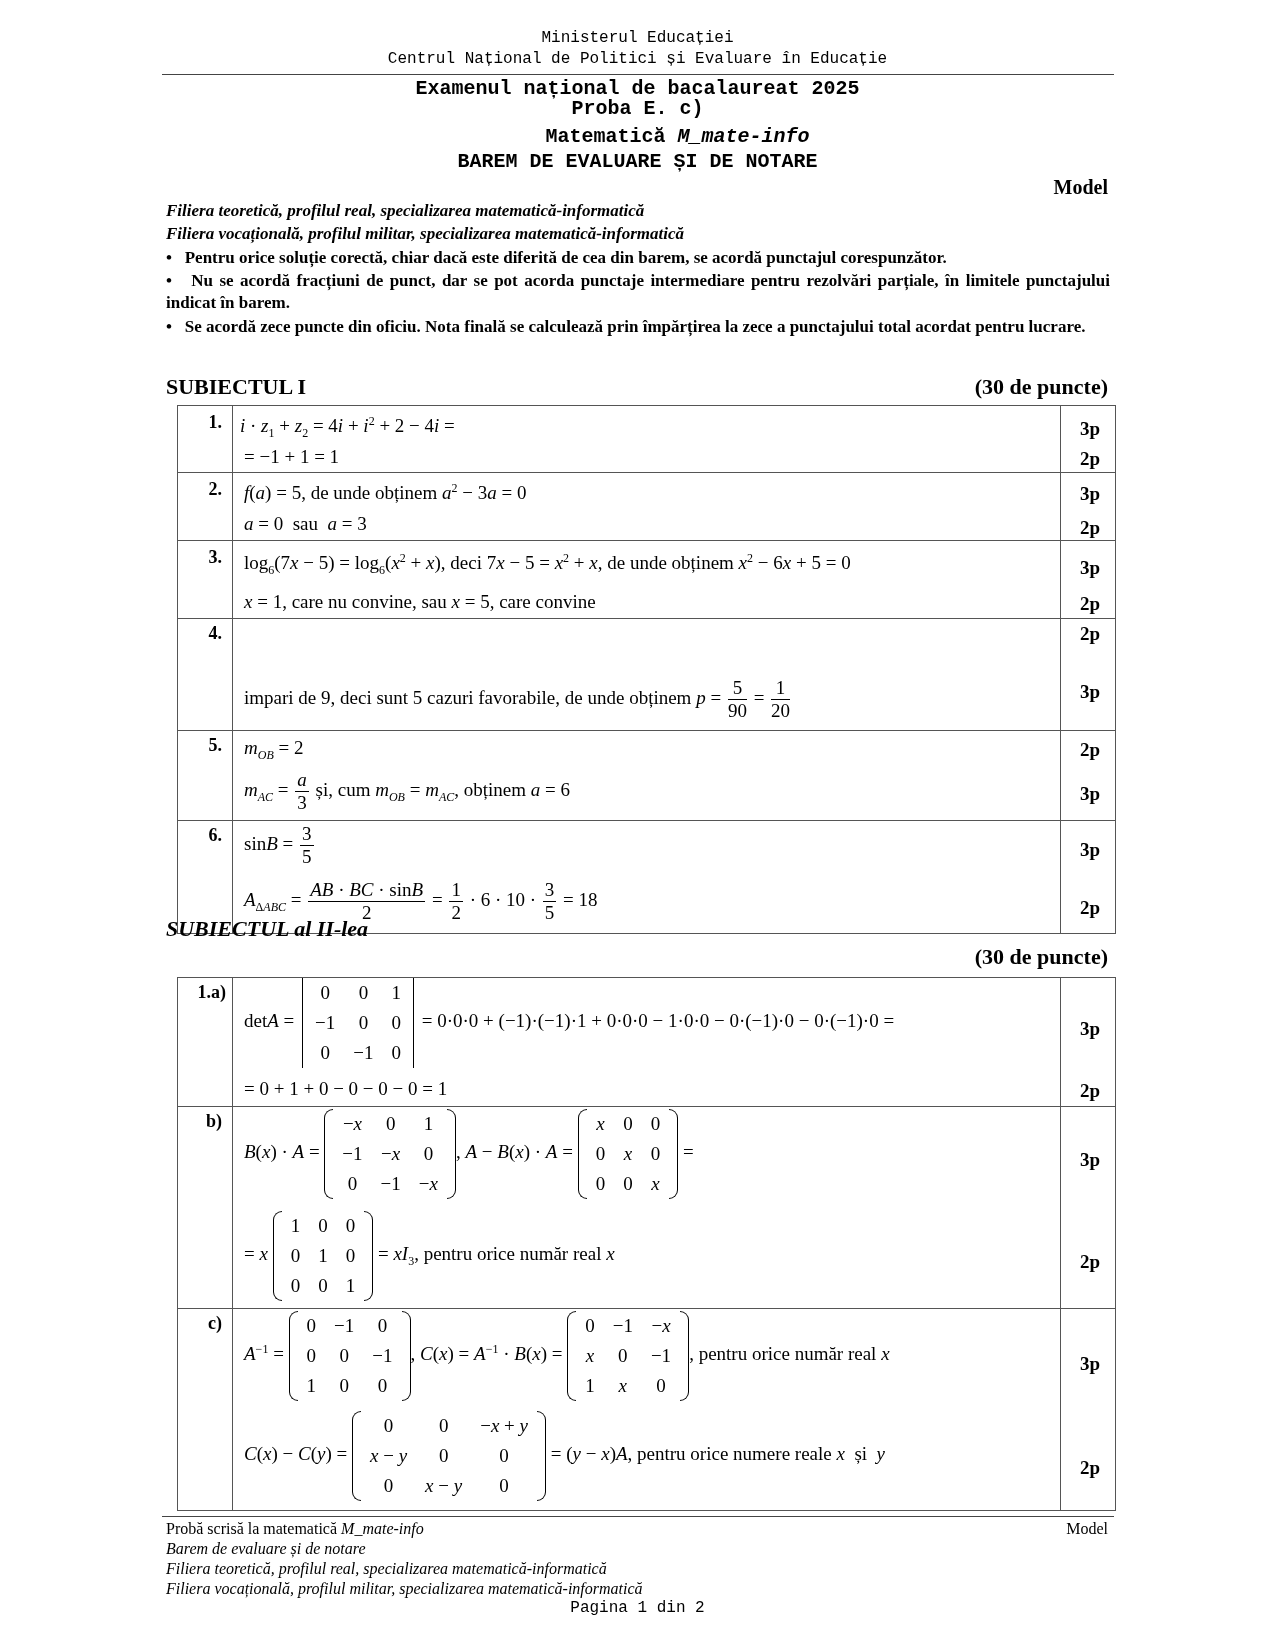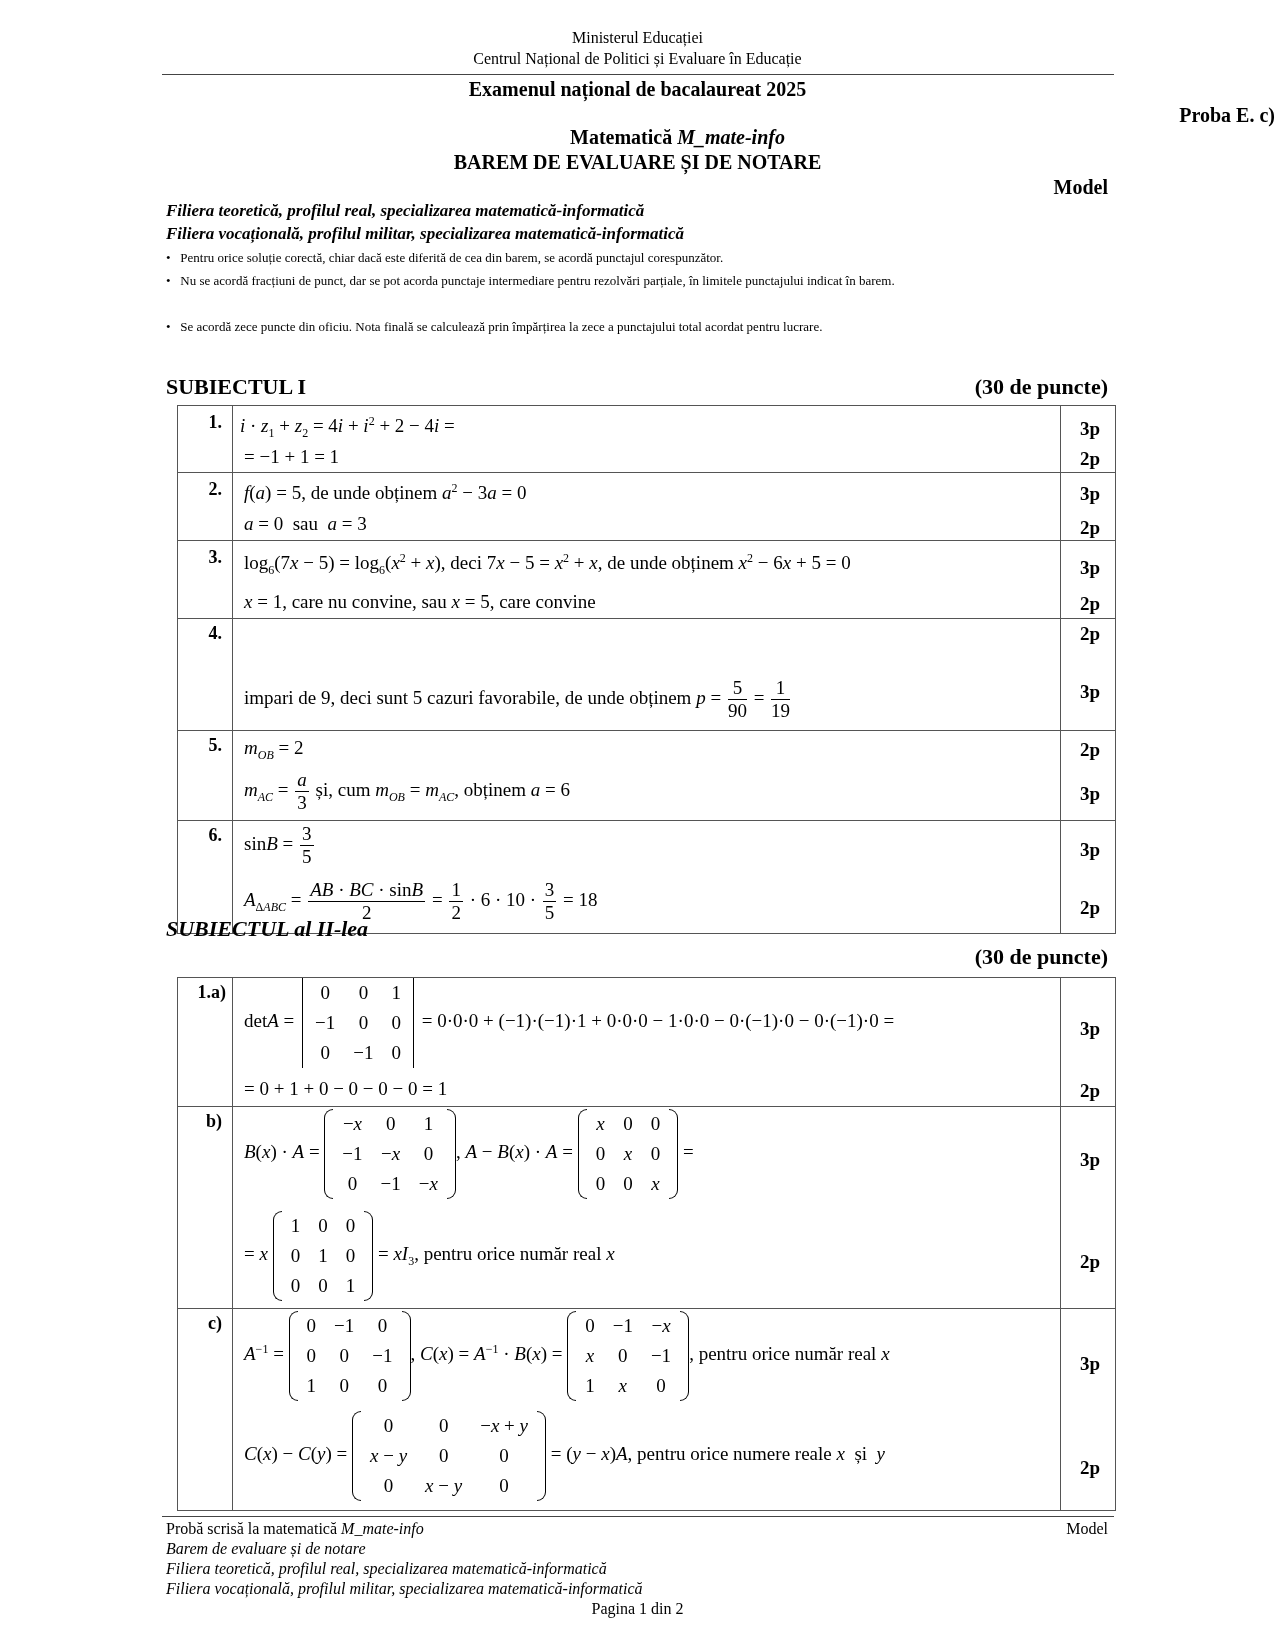--- a/index.html
+++ b/index.html
@@ -1,24 +1,24 @@
 <!DOCTYPE html>
 <html><head>
 <meta charset="utf-8">
 <style>
   html, body { margin:0; padding:0; background:#fff; }
   body { width:1275px; height:1650px; position:relative; overflow:hidden;
          font-family:"Liberation Serif", "DejaVu Serif", serif; color:#000; }
   .abs { position:absolute; }
-  .center { left:0; width:1275px; text-align:center; }
+  .center { left:0; width:1275px; text-align:center;font-family:Liberation Mono, monospace; }
   .hdr-small { font-size:16px; line-height:20px; }
   .hdr-bold { font-size:20px; font-weight:bold; line-height:22px; }
   .rule { position:absolute; height:0; border-top:1.5px solid #444; }
   .italic-bold { font-style:italic; font-weight:bold; font-size:17px; }
-  .bullet { font-weight:normal; font-size:13px; line-height:22px; }
+  .bullet { font-weight:bold; font-size:17px; line-height:22px; }
   .section-title { font-weight:bold; font-size:22px; }
   .table { position:absolute; border:1.5px solid #555; box-sizing:border-box; }
   .row { position:absolute; left:0; right:0; border-top:1.5px solid #555; box-sizing:border-box; }
   .row.first { border-top:none; }
   .vline { position:absolute; top:0; bottom:0; width:0; border-left:1.5px solid #555; }
   .num { position:absolute; font-weight:bold; font-size:18px; text-align:right; }
   .pts { position:absolute; font-weight:bold; font-size:19px; }
   .line { position:absolute; font-size:19px; white-space:nowrap; }
   .m { font-style:italic; }
   sub, sup { font-size:12px; }
@@ -35,21 +35,21 @@
   .mat td { padding:2px 9px; text-align:center; font-size:19px; line-height:26px; }
   .footer { font-size:16px; line-height:19px; }
 </style>
 </head>
 <body>
 
 <div class="abs center hdr-small" style="top:28px;">Ministerul Educației</div>
 <div class="abs center hdr-small" style="top:49px;">Centrul Național de Politici și Evaluare în Educație</div>
 <div class="rule" style="left:162px; width:952px; top:74px;"></div>
 <div class="abs center hdr-bold" style="top:78px;">Examenul național de bacalaureat 2025</div>
-<div class="abs center hdr-bold" style="top:104px;text-align:right;">Proba E. c)</div>
+<div class="abs center hdr-bold" style="top:98px;">Proba E. c)</div>
 <div class="abs center hdr-bold" style="top:126px;padding-left:40px;">
   <span>Matematică</span>
   <i>M_mate-info</i>
 </div>
 <div class="abs center hdr-bold" style="top:151px;">BAREM DE EVALUARE ȘI DE NOTARE</div>
 <div class="abs" style="top:176px; right:167px; font-weight:bold; font-size:20px;">Model</div>
 
 <div class="abs italic-bold" style="top:201px; left:166px;">Filiera teoretică, profilul real, specializarea matematică-informatică</div>
 <div class="abs italic-bold" style="top:224px; left:166px;">Filiera vocațională, profilul militar, specializarea matematică-informatică</div>
 <div class="abs bullet" style="top:247px; left:166px; width:944px;">
@@ -108,21 +108,21 @@
 
   <div class="row" style="top:212px; height:112px;">
     <div class="num" style="left:0; width:44px; top:4px;">4.</div>
     <div class="line" style="left:66px; top:58px;">
       <span>impari de 9, deci sunt 5 cazuri favorabile, de unde obținem</span>
       <span class="m">p</span> = <span class="frac">
           <span class="n">5</span>
           <span class="d">90</span>
         </span> = <span class="frac">
           <span class="n">1</span>
-          <span class="d">19</span>
+          <span class="d">20</span>
         </span>
     </div>
     <div class="pts" style="left:902px; top:4px;">2p</div>
     <div class="pts" style="left:902px; top:62px;">3p</div>
   </div>
 
   <div class="row" style="top:324px; height:90px;">
     <div class="num" style="left:0; width:44px; top:4px;">5.</div>
     <div class="line" style="left:66px; top:6px;">
       <span class="m">m</span><sub class="m">OB</sub> = 2

